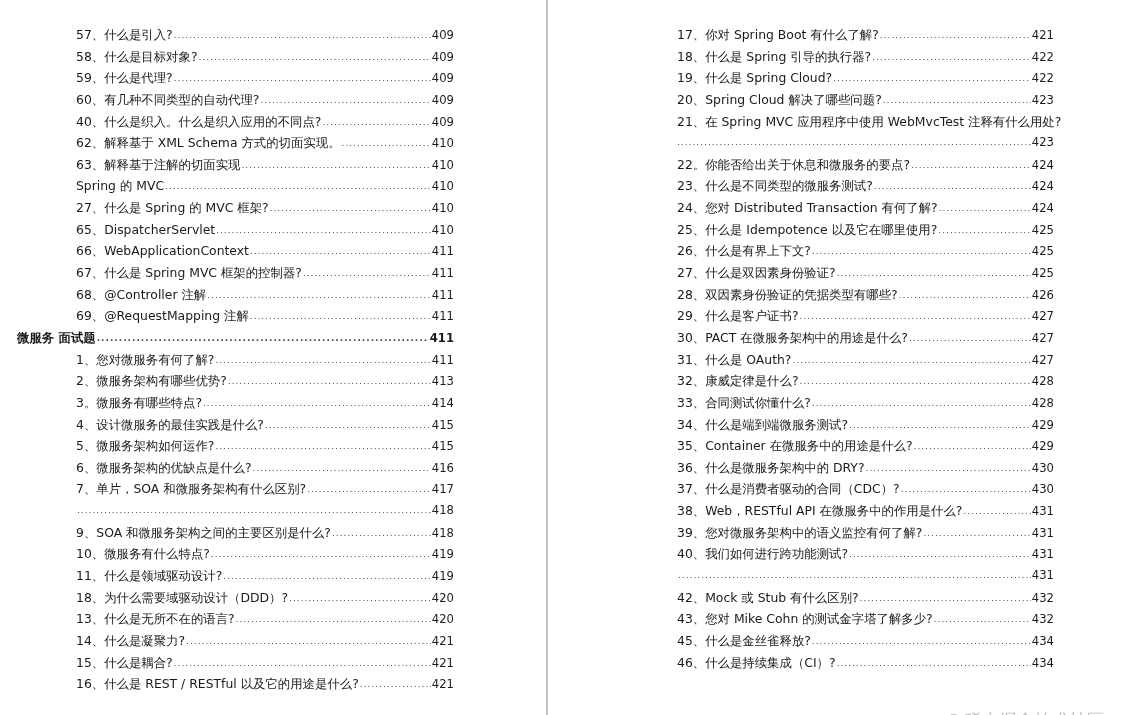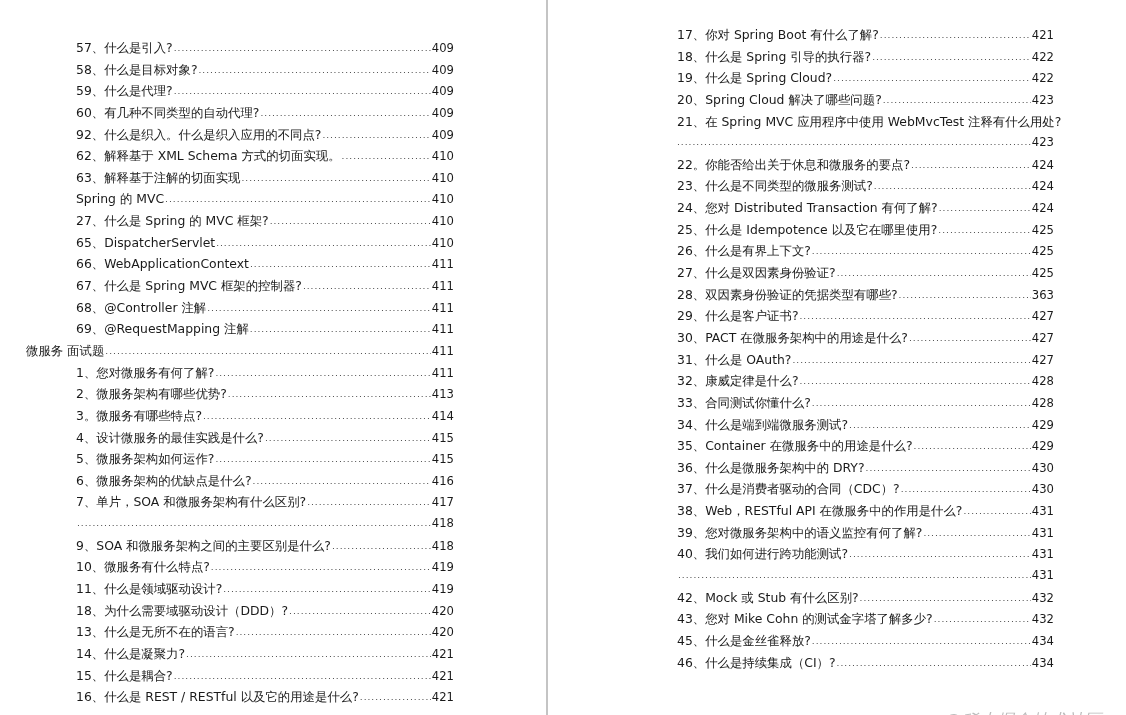--- a/index.html
+++ b/index.html
@@ -10,30 +10,30 @@
     color: #1a1a1a;
   }
   .page { position: absolute; top: 0; height: 715px; }
   .page-left { left: 0; width: 547px; }
   .page-right { left: 536px; width: 614px; }
   .divider {
     position: absolute; left: 546px; top: 0; width: 2px; height: 715px;
     background: #c4c4c4;
   }
   .toc { position: absolute; top: 24px; margin: 0; padding: 0; list-style: none; }
-  .page-left .toc { left: 0; width: 454px; margin-top: 13px; }
+  .page-left .toc { left: 0; width: 454px; }
   .page-right .toc { left: 141px; width: 925px; }
   .page-right .toc { left: 141px; width: 377px; }
   .row {
     display: flex; align-items: baseline;
     height: 21.65px; line-height: 21.65px;
     font-size: 12.4px; white-space: nowrap;
   }
   .row.indent { padding-left: 76px; }
-  .row.section { padding-left: 26px; }
+  .row.section { padding-left: 17px; font-weight: bold; }
   .page-right .row.indent { padding-left: 0; }
   .row .label { flex: 0 0 auto; letter-spacing: 0; }
   .row .leader {
     flex: 1 1 auto; overflow: hidden; margin: 0 1px;
     color: #444; font-size: 9px; letter-spacing: 1px;
     position: relative; top: -1px;
   }
   .row .leader::before {
     content: "........................................................................................................................................................................................................................................";
   }
@@ -66,21 +66,21 @@
         <span class="label">59、什么是代理?</span>
         <span class="leader"></span>
         <span class="pg">409</span>
       </li>
       <li class="row indent">
         <span class="label">60、有几种不同类型的自动代理? </span>
         <span class="leader"></span>
         <span class="pg">409</span>
       </li>
       <li class="row indent">
-        <span class="label">92、什么是织入。什么是织入应用的不同点? </span>
+        <span class="label">40、什么是织入。什么是织入应用的不同点? </span>
         <span class="leader"></span>
         <span class="pg">409</span>
       </li>
       <li class="row indent">
         <span class="label">62、解释基于 XML Schema 方式的切面实现。 </span>
         <span class="leader"></span>
         <span class="pg">410</span>
       </li>
       <li class="row indent">
         <span class="label">63、解释基于注解的切面实现</span>
@@ -269,21 +269,21 @@
         <span class="pg">425</span>
       </li>
       <li class="row indent">
         <span class="label">27、什么是双因素身份验证? </span>
         <span class="leader"></span>
         <span class="pg">425</span>
       </li>
       <li class="row indent">
         <span class="label">28、双因素身份验证的凭据类型有哪些? </span>
         <span class="leader"></span>
-        <span class="pg">363</span>
+        <span class="pg">426</span>
       </li>
       <li class="row indent">
         <span class="label">29、什么是客户证书? </span>
         <span class="leader"></span>
         <span class="pg">427</span>
       </li>
       <li class="row indent">
         <span class="label">30、PACT 在微服务架构中的用途是什么? </span>
         <span class="leader"></span>
         <span class="pg">427</span>

